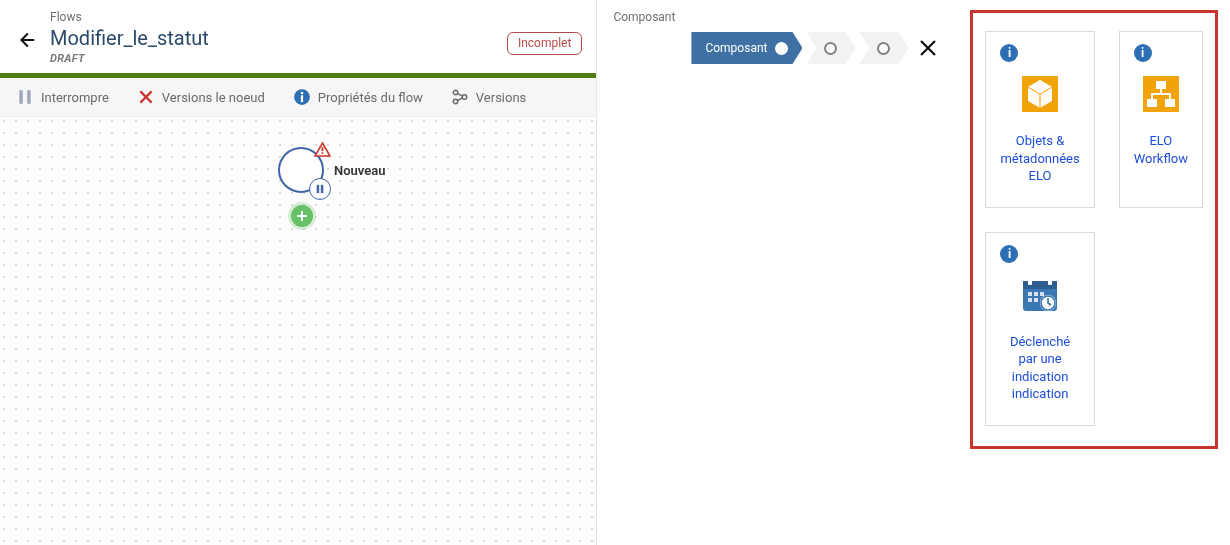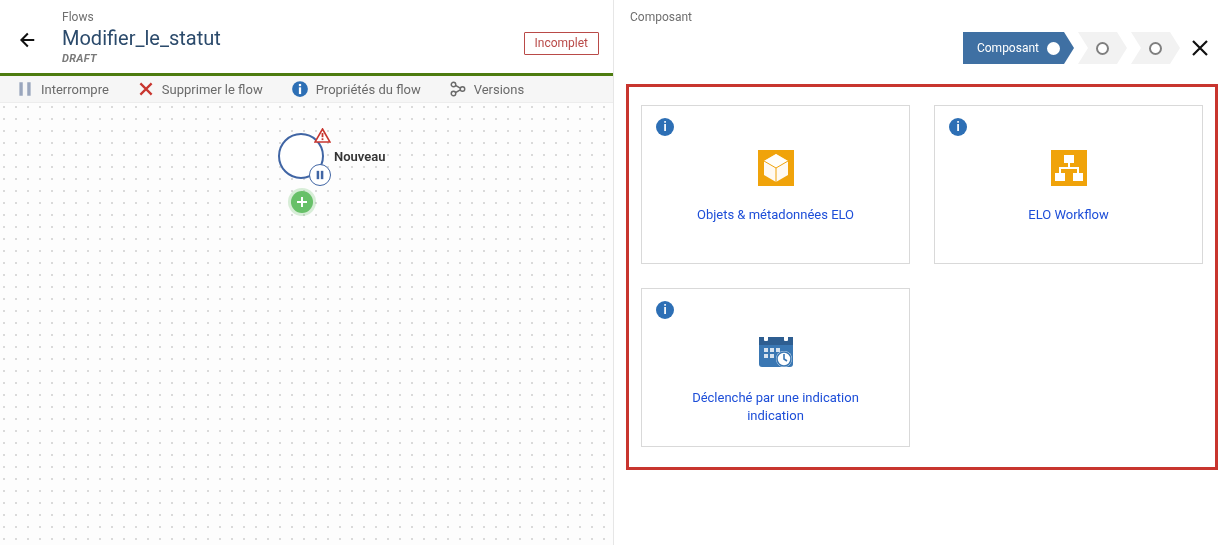--- a/index.html
+++ b/index.html
@@ -22,21 +22,21 @@
     width: 614px;
     border-right: 1px solid #e6e6e6;
     display: flex;
     flex-direction: column;
     position: relative;
   }
   .left-header {
     padding: 10px 14px 8px 14px;
     display: flex;
     align-items: flex-start;
-    gap: 24px;
+    gap: 12px;
   }
   .back-btn {
     margin-top: 18px;
     width: 24px;
     height: 24px;
     display: flex;
     align-items: center;
     justify-content: center;
     cursor: pointer;
   }
@@ -64,28 +64,28 @@
     font-style: italic;
     margin-top: 2px;
     letter-spacing: .3px;
     font-weight: bold;
   }
   .incomplete-badge {
     border: 1px solid #b94a48;
     color: #b94a48;
     font-size: 12px;
     padding: 3px 10px 4px;
-    border-radius: 1px;
+    border-radius: 6px;
     margin-top: 22px;
   }
   
   .action-bar {
-    height: 30px;
+    height: 44px;
     background: #f6f6f6;
-    border-top: 3px solid #4d7c0f;
+    border-top: 5px solid #4d7c0f;
     border-bottom: 1px solid #ededed;
     display: flex;
     align-items: center;
     padding: 0 16px;
     gap: 28px;
   }
   .action {
     display: flex;
     align-items: center;
     gap: 7px;
@@ -160,21 +160,20 @@
   .node-label {
     font-size: 13px;
     font-weight: 600;
     color: #333;
   }
 
   
   .right-pane {
     flex: 1;
     display: flex;
-    flex-direction: column;
   }
   .right-header {
     padding: 10px 16px 10px 16px;
     display: flex;
     align-items: flex-start;
     justify-content: space-between;
     gap: 16px;
   }
   .right-title-col { display: flex; flex-direction: column; }
   .right-eyebrow { font-size: 12px; color: #6f6f6f; }
@@ -316,21 +315,21 @@
             </svg>
         </span>
         <span>Interrompre</span>
       </div>
       <div class="action">
         <span class="ic">
           <svg viewBox="0 0 16 16">
               <path d="M3 3l10 10M13 3L3 13" stroke="#c8362f" stroke-width="2" fill="none"></path>
             </svg>
         </span>
-        <span>Supprimer le flow</span>
+        <span>Versions le noeud</span>
       </div>
       <div class="action">
         <span class="ic">
           <svg viewBox="0 0 16 16">
               <circle cx="8" cy="8" r="7" fill="#2d6fb5"></circle>
               <rect x="7" y="6.5" width="2" height="6" fill="#fff"></rect>
               <rect x="7" y="3.5" width="2" height="2" fill="#fff"></rect>
             </svg>
         </span>
         <span>Propriétés du flow</span>

